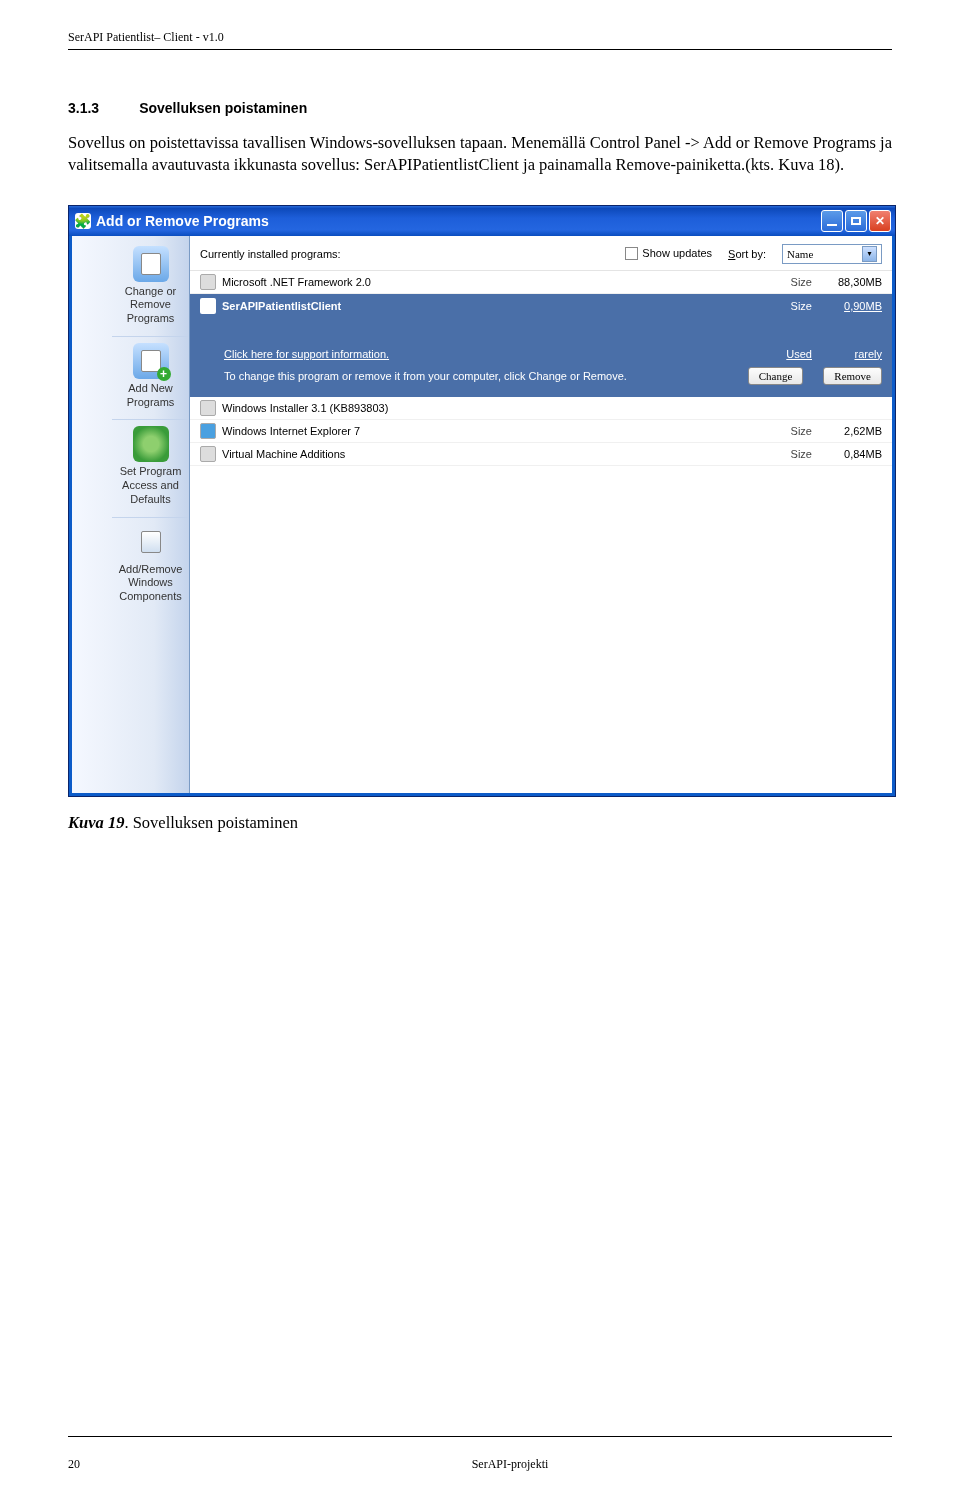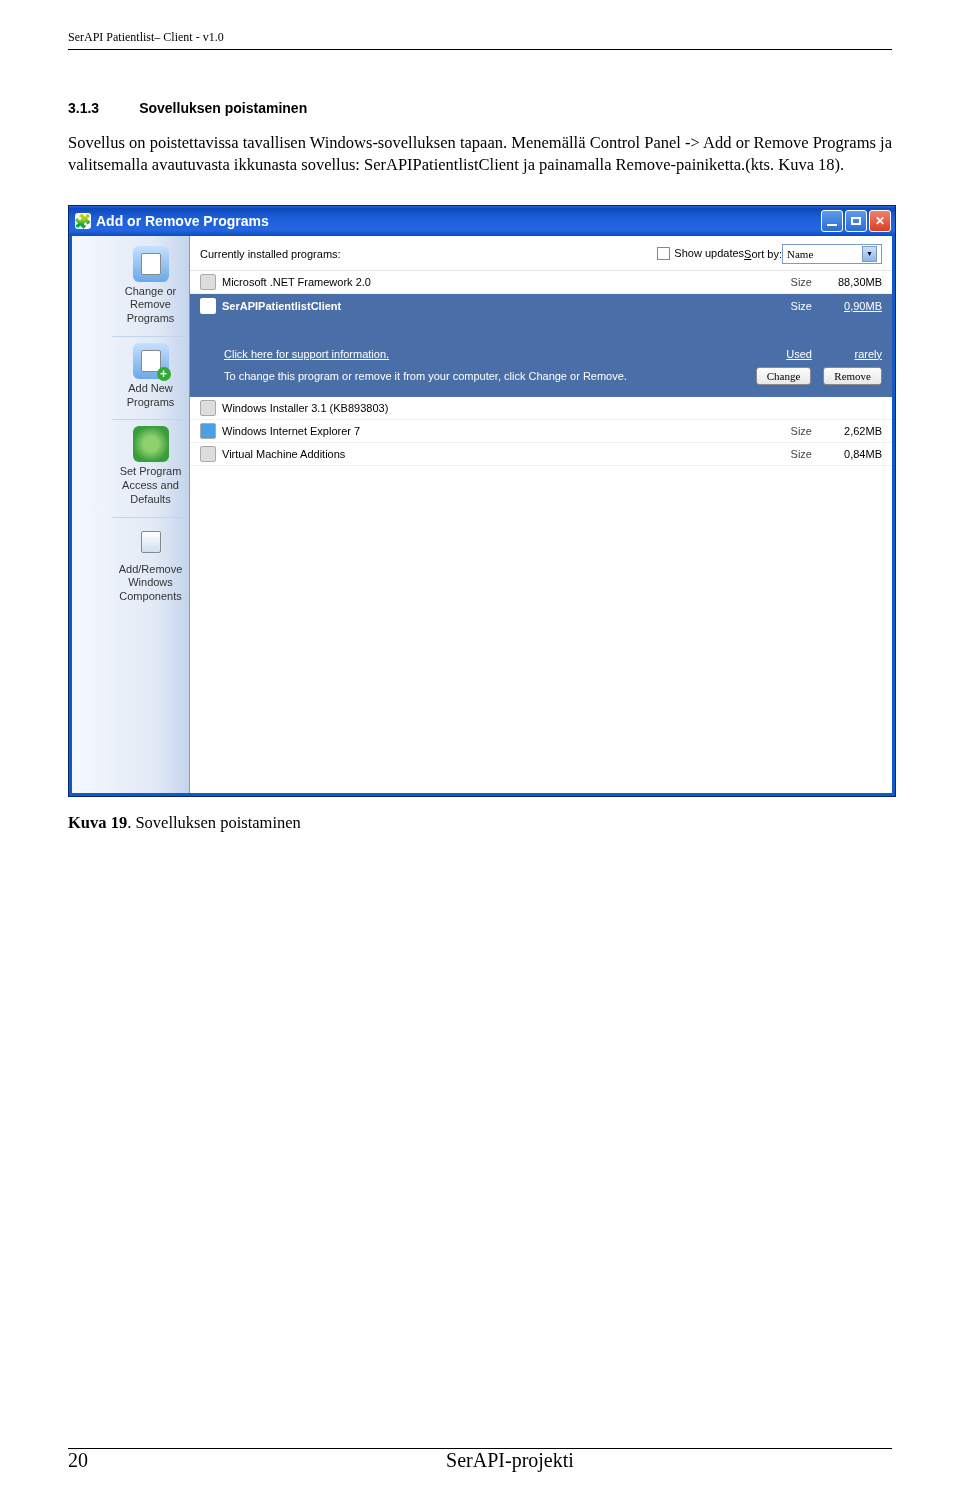--- a/index.html
+++ b/index.html
@@ -29,21 +29,21 @@
   .body-text {
     font-size: 16.5px;
     line-height: 1.35;
     text-align: justify;
     margin-bottom: 22px;
   }
   .caption {
     font-size: 16.5px;
     margin-top: 16px;
   }
-  .caption strong { font-weight: bold; }
+  .caption strong { font-weight: bold; font-style: italic; }
 
   
   .screenshot-wrap {
     width: 828px;
     border: 1px solid #0a246a;
   }
   .titlebar {
     height: 30px;
     background: linear-gradient(to bottom, #2a6bd9 0%, #0d49ba 8%, #1d5ed9 40%, #2466e0 80%, #0a4dbf 100%);
     display: flex;
@@ -113,21 +113,21 @@
   .main {
     flex: 1;
     background: #fff;
     font-family: Tahoma, sans-serif;
     font-size: 11px;
     display: flex;
     flex-direction: column;
   }
   .toolbar-row {
     padding: 8px 10px 6px 10px;
-    display: flex; align-items: center; 
+    display: flex; align-items: center; gap: 16px;
     border-bottom: 1px solid #e4e4e4;
   }
   .toolbar-row .spacer { flex:1; }
   .chk {
     width:13px;height:13px;border:1px solid #888;background:#fff;display:inline-block;vertical-align:middle;margin-right:4px;
   }
   .sort-select {
     width: 100px; height: 20px;
     border: 1px solid #7a9bc4; background: #fff;
     font-family: Tahoma; font-size: 11px; padding: 1px 4px;
@@ -154,35 +154,35 @@
   .prog-selected .row1 .picon{width:16px;height:16px;margin-right:6px;background:#fff;border-radius:2px;flex-shrink:0;}
   .prog-selected .row1 .pname{flex:1;font-weight:bold;}
   .prog-selected .row1 .sizelabel{width:40px;text-align:right;}
   .prog-selected .row1 .sizeval{width:70px;text-align:right;text-decoration:underline;}
   .prog-selected .support{padding:3px 0 3px 24px;text-decoration:underline;cursor:pointer;display:flex;margin-top:29px;}
   .prog-selected .support .sup-text{flex:1;}
   .prog-selected .support .sizelabel{width:40px;text-align:right;text-decoration:none;}
   .prog-selected .support .sizeval{width:70px;text-align:right;}
   .prog-selected .desc{padding:4px 0 6px 24px;display:flex;align-items:center;}
   .prog-selected .desc .dtext{flex:1;}
-  .prog-selected .btns{display:flex;gap:12px;}
+  .prog-selected .btns{display:flex;gap:20px;}
   .xp-btn{
     background:linear-gradient(#fdfdfd,#e8e8e8);
     border:1px solid #888;border-radius:3px;
     padding:2px 10px;color:#000;
     font-family:Tahoma;font-size:11px;cursor:pointer;
   }
 
   .doc-footer {
     position: absolute;
     bottom: 36px; left: 68px; right: 68px;
     border-top: 1.5px solid #000;
-    padding-top: 0;
+    padding-top: 20px;
     display: flex;
-    font-size: 20px;
+    font-size: 12px;
   }
   .doc-footer .pagenum { width: 60px; }
   .doc-footer .footertext { flex:1; text-align: center; }
 </style>
 </head>
 <body>
 
 <div class="doc-header">SerAPI Patientlist– Client -  v1.0</div>
 
 <div class="section">

